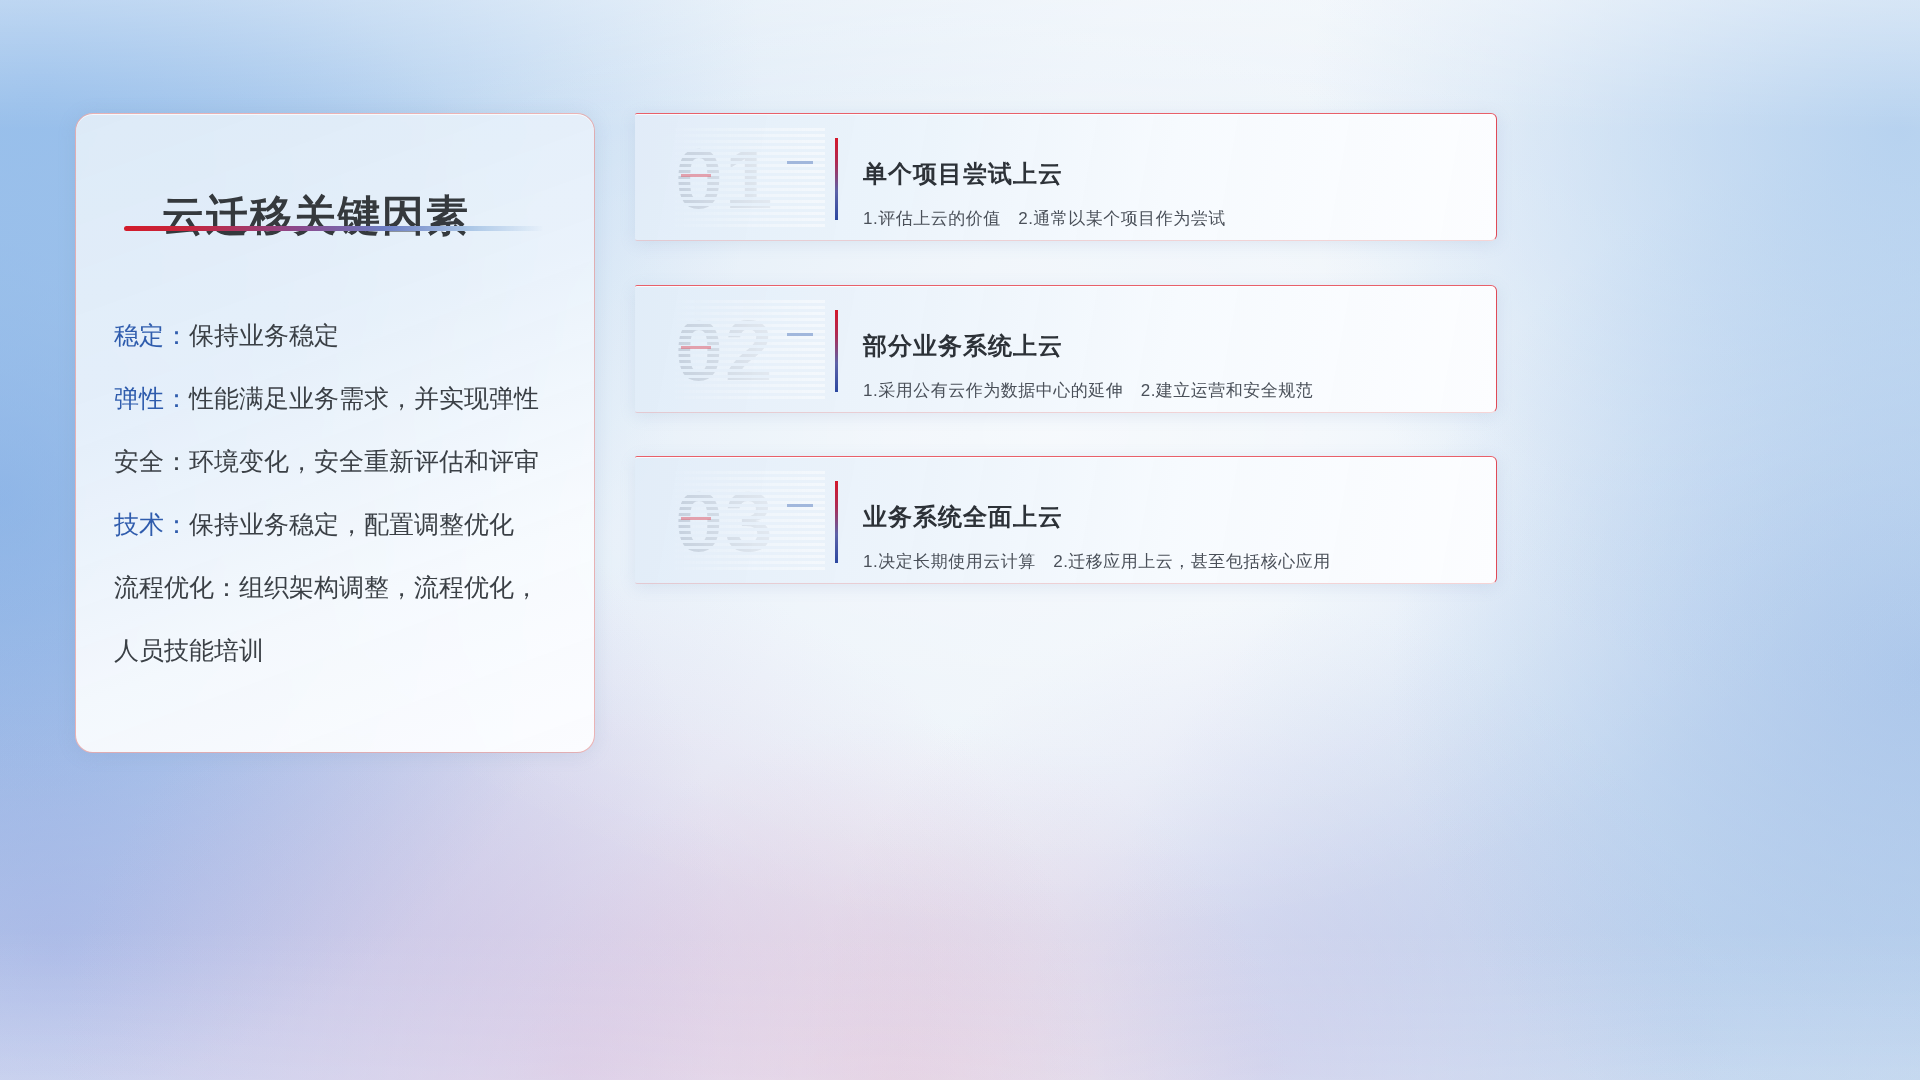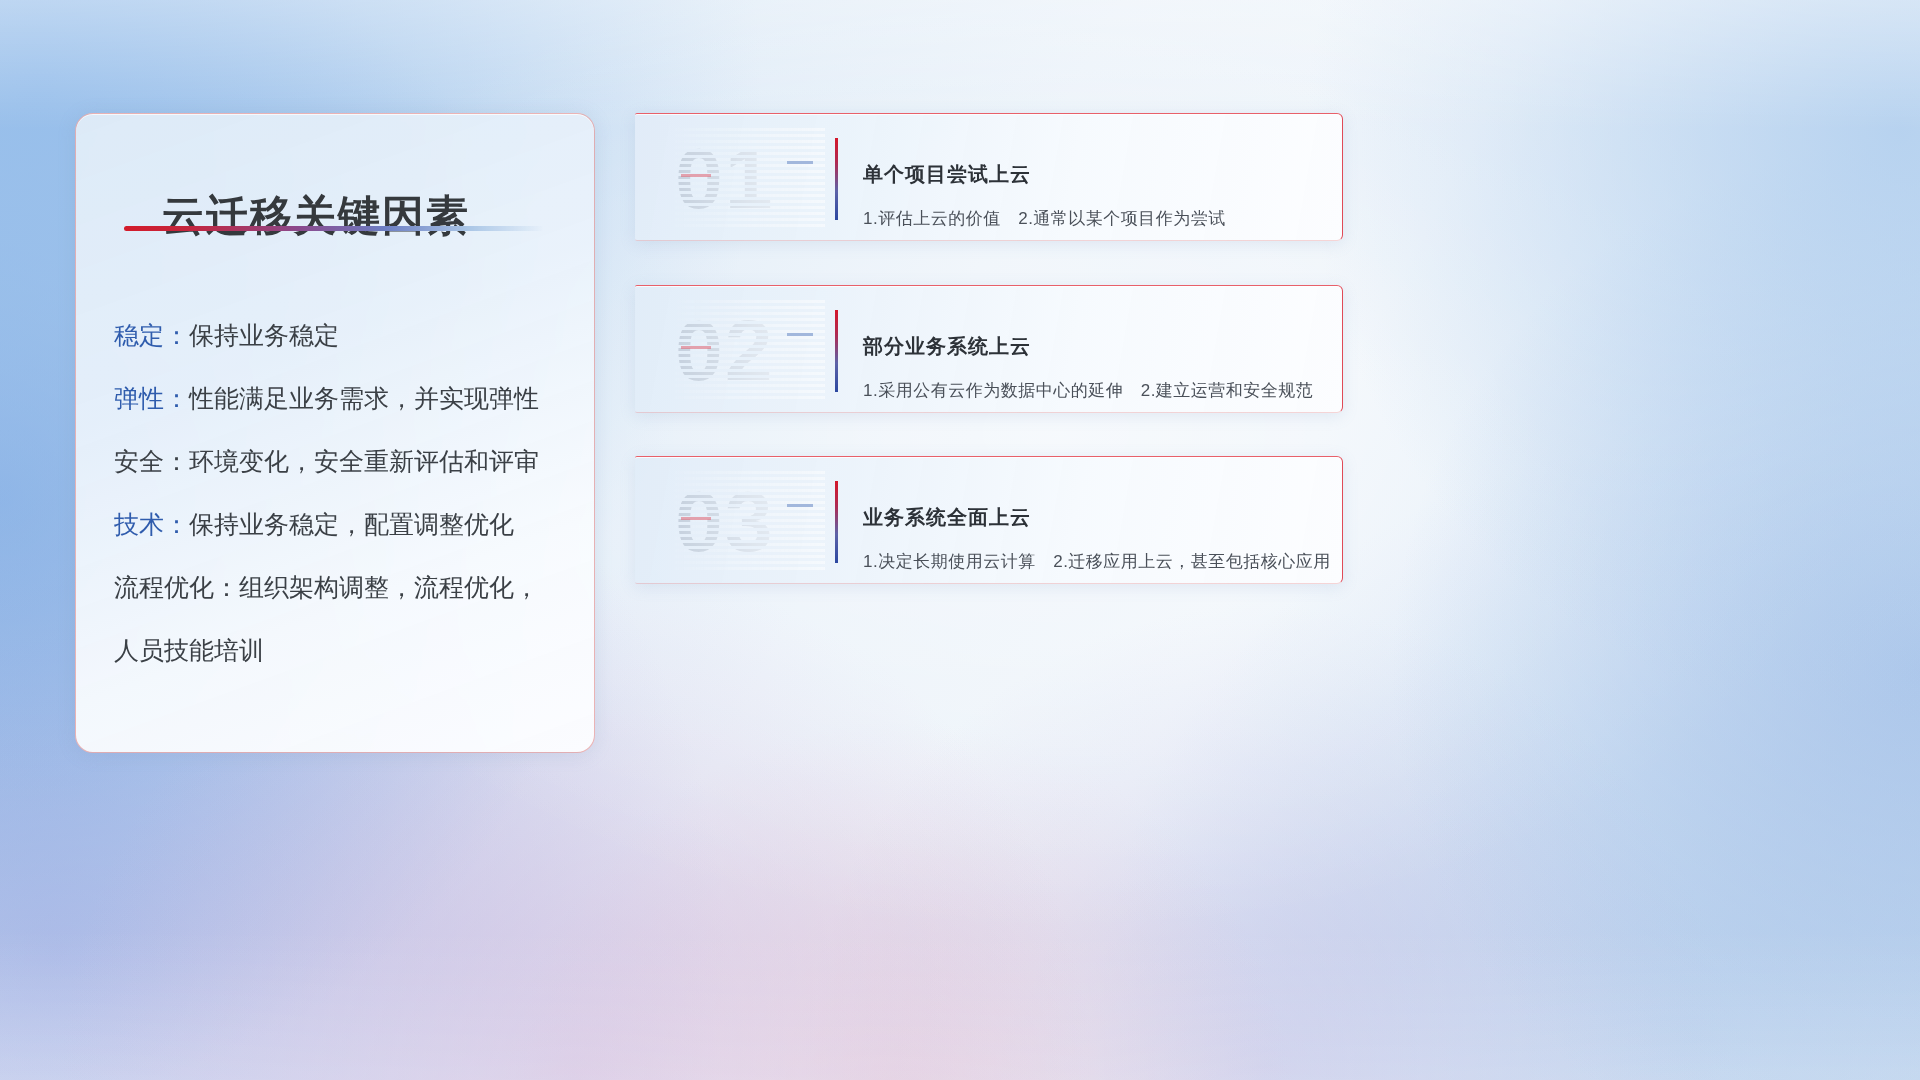--- a/index.html
+++ b/index.html
@@ -49,21 +49,21 @@
   }
   #panel-list{position:absolute;left:32px;top:190px;right:20px;}
   .pl-row{
     font-size:25px;line-height:63px;color:#3b4046;white-space:nowrap;
   }
   .pl-key{color:#2f5cad;margin-left:6px;}
   .pl-key.plain{color:#3b4046;}
 
   
   .card{
-    position:absolute;left:635px;width:708px;height:128px;
+    position:absolute;left:635px;width:862px;height:128px;
     box-sizing:border-box;
     border-top:1.6px solid #e8606a;
     border-right:1.6px solid #e04a57;
     border-bottom:1.6px solid rgba(230,120,120,.30);
     border-left:none;
     border-radius:2px 6px 6px 2px;
     background:linear-gradient(100deg, rgba(225,236,248,.96) 0%, rgba(235,243,251,.95) 30%, rgba(246,250,254,.97) 62%, rgba(252,253,255,.98) 100%);
     box-shadow:0 3px 16px rgba(120,150,190,.16), inset 0 1px 0 rgba(255,255,255,.75);
     overflow:hidden;
   }
@@ -93,22 +93,22 @@
   .ghost-accent2{
     position:absolute;left:152px;top:47px;width:26px;height:3px;
     background:#4a6fb5;opacity:.45;
   }
 
   .divider{
     position:absolute;left:200px;top:24px;width:2.5px;height:82px;
     background:linear-gradient(180deg,#d4182b 0%,#b02a52 30%,#5d63a8 65%,#2b47a0 100%);
   }
   .card-title{
-    position:absolute;left:228px;top:30px;
-    font-size:20px;font-weight:700;color:#2d3238;letter-spacing:1px;white-space:nowrap;font-family:Liberation Mono, monospace;
+    position:absolute;left:228px;top:24px;
+    font-size:24px;font-weight:700;color:#2d3238;letter-spacing:1px;white-space:nowrap;font-family:Liberation Mono, monospace;
   }
   .card-desc{
     position:absolute;left:228px;top:76px;
     font-size:17px;color:#4a5059;letter-spacing:.5px;white-space:nowrap;
   }
 </style>
 </head>
 <body>
 
 <div id="bg">

